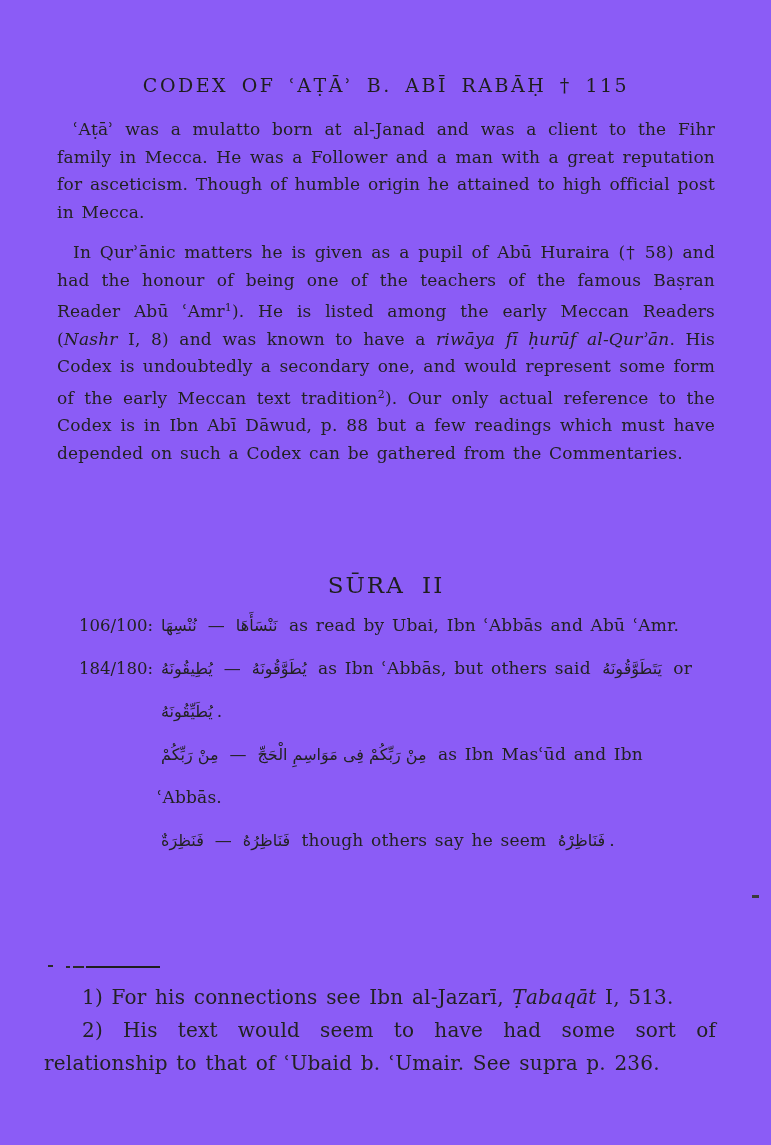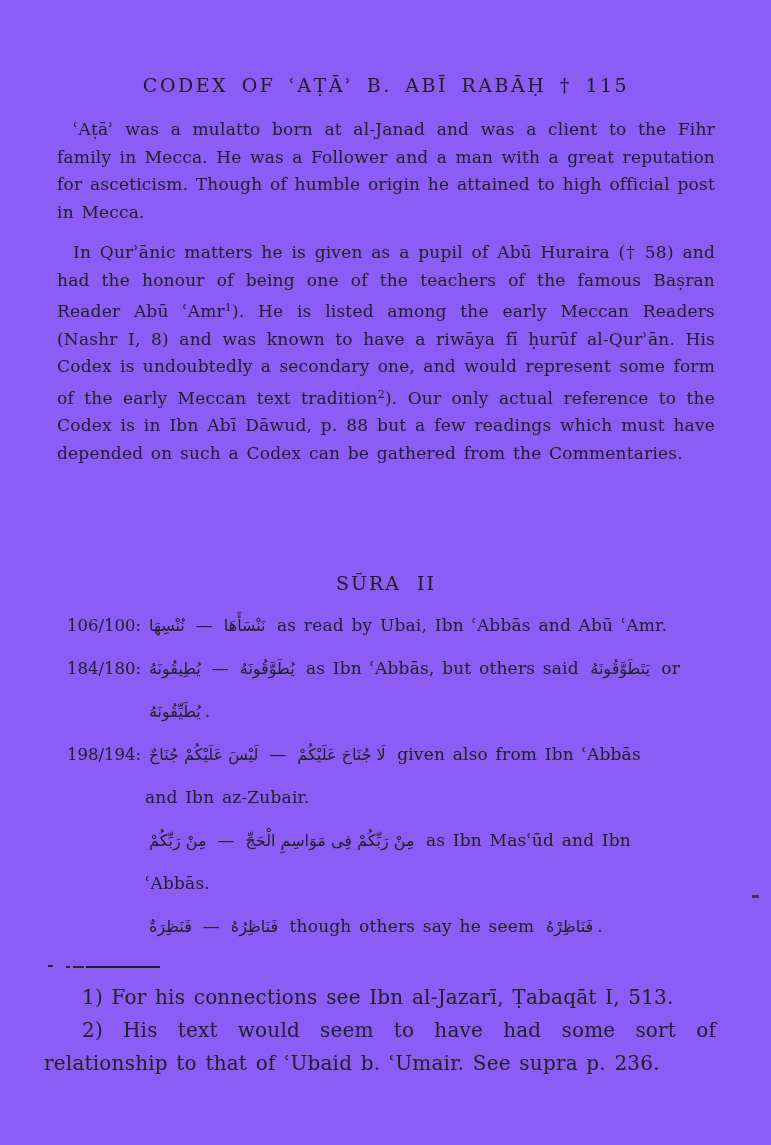--- a/index.html
+++ b/index.html
@@ -16,31 +16,31 @@
   }
   .body-para {
     position:absolute; left:57px; width:658px;
     font-size:17px; line-height:27.5px; text-align:justify;
     word-spacing:2.5px; letter-spacing:0.2px;
   }
   .para-1 { top:116px; text-indent:16px; }
   .para-2 { top:239px; text-indent:16px; }
   .sura-heading {
     position:absolute; top:572px; left:57px; width:658px;
-    text-align:center; font-size:19px; letter-spacing:2px; word-spacing:8px;
+    text-align:center; font-size:23px; letter-spacing:2px; word-spacing:8px;
     color:#1e1e1e;
   }
-  .entries { position:absolute; top:604px; left:57px; width:660px; }
+  .entries { position:absolute; top:604px; left:69px; width:660px; }
   .entry { position:relative; padding-left:88px; line-height:43px; font-size:17px; }
   .entry-ref {
     position:absolute; left:0; top:0; width:84px; text-align:right;
     font-size:16.5px; white-space:nowrap;
   }
   .seg-plain { letter-spacing:0.2px; word-spacing:2px; }
-  .seg-italic { letter-spacing:0.2px; word-spacing:2px; }
+  .seg-italic { font-style:italic; letter-spacing:0.2px; word-spacing:2px; }
   .seg-sup { font-size:11px; vertical-align:6px; }
   .seg-dash { padding:0 7px; }
   .seg-arabic {
     font-family:"DejaVu Sans",sans-serif; font-size:16px;
     direction:rtl; unicode-bidi:isolate; padding:0 4px;
   }
   .footnote-sep { position:absolute; top:965px; left:0; width:300px; height:3px; }
   .footnote-sep .m1 { position:absolute; left:48px; top:0; width:5px; height:2px; background:#2a2a2a; }
   .footnote-sep .m2 { position:absolute; left:66px; top:1px; width:4px; height:2px; background:#2a2a2a; }
   .footnote-sep .m3 { position:absolute; left:73px; top:1px; width:11px; height:2px; background:#2a2a2a; }
@@ -72,24 +72,20 @@
     <div class="entry">
       <span class="entry-ref">106/100:</span>
       <span class="entry-body"><span class="seg-arabic" dir="rtl">نُنْسِهَا</span><span class="seg-dash">—</span><span class="seg-arabic" dir="rtl">نَنْسَأَهَا</span><span class="seg-plain"> as read by Ubai, Ibn ʿAbbās and Abū ʿAmr.</span></span>
     </div>
 
     <div class="entry">
       <span class="entry-ref">184/180:</span>
       <span class="entry-body"><span class="seg-arabic" dir="rtl">يُطِيقُونَهُ</span><span class="seg-dash">—</span><span class="seg-arabic" dir="rtl">يُطَوَّقُونَهُ</span><span class="seg-plain"> as Ibn ʿAbbās, but others said </span><span class="seg-arabic" dir="rtl">يَتَطَوَّقُونَهُ</span><span class="seg-plain"> or</span><br><span class="seg-arabic" dir="rtl">يُطَيِّقُونَهُ</span><span class="seg-plain">.</span></span>
     </div>
 
-    <div class="entry">
-      <span class="entry-ref">198/194:</span>
-      <span class="entry-body"><span class="seg-arabic" dir="rtl">لَيْسَ عَلَيْكُمْ جُنَاحٌ</span><span class="seg-dash">—</span><span class="seg-arabic" dir="rtl">لَا جُنَاحَ عَلَيْكُمْ</span><span class="seg-plain"> given also from Ibn ʿAbbās</span><br><span class="seg-plain">and Ibn az-Zubair.</span></span>
-    </div>
 
     <div class="entry">
       <span class="entry-ref"></span>
       <span class="entry-body"><span class="seg-arabic" dir="rtl">مِنْ رَبِّكُمْ</span><span class="seg-dash">—</span><span class="seg-arabic" dir="rtl">مِنْ رَبِّكُمْ فِى مَوَاسِمِ الْحَجِّ</span><span class="seg-plain"> as Ibn Masʿūd and Ibn</span><br><span class="seg-plain">ʿAbbās.</span></span>
     </div>
 
     <div class="entry">
       <span class="entry-body"><span class="seg-arabic" dir="rtl">فَنَظِرَةٌ</span><span class="seg-dash">—</span><span class="seg-arabic" dir="rtl">فَنَاظِرُهُ</span><span class="seg-plain"> though others say he seem </span><span class="seg-arabic" dir="rtl">فَنَاظِرْهُ</span><span class="seg-plain">.</span></span>
     </div>
 

